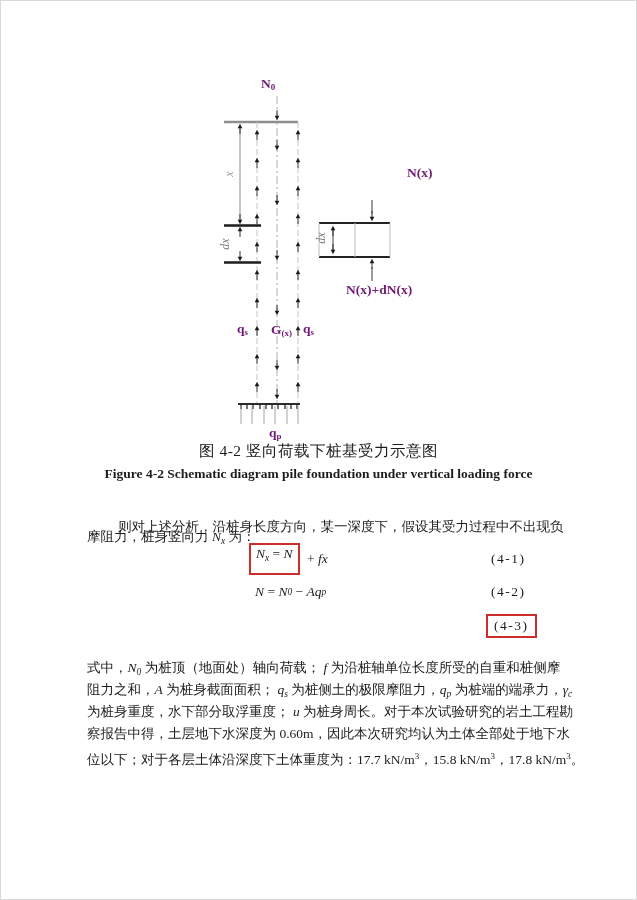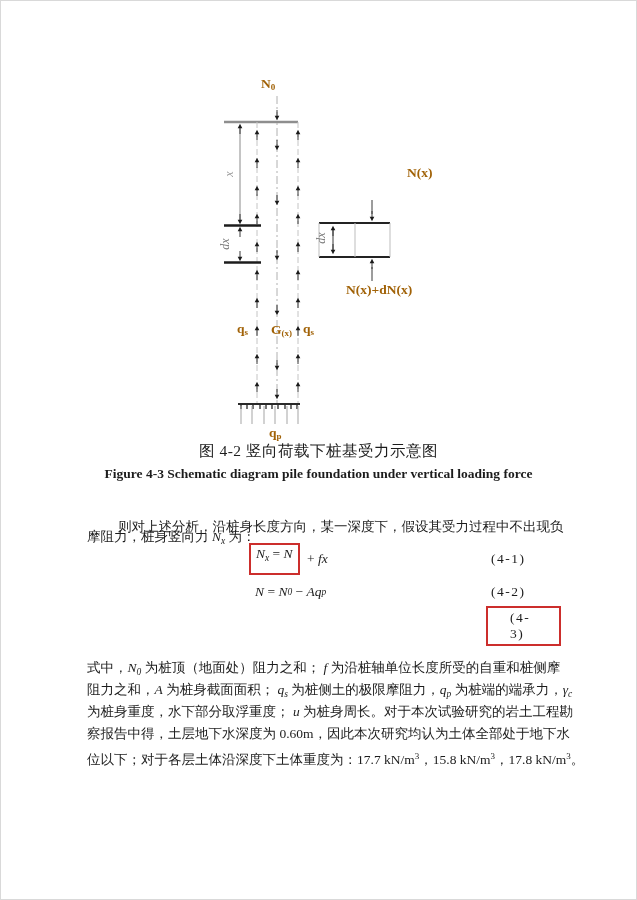--- a/index.html
+++ b/index.html
@@ -9,21 +9,21 @@
     font-family:"Liberation Serif","DejaVu Serif",serif;
     color:#1c1c1c;
     box-shadow:inset 0 0 0 1px #d9d9d9;
   }
   :root{--red:#cc2e2c;}
 
   
   .diagram{position:absolute;left:0;top:0;width:637px;height:460px;}
   .dsvg{position:absolute;left:0;top:0;}
   .dlabel{
-    position:absolute;font-size:13.5px;font-weight:700;color:#a16207;
+    position:absolute;font-size:13.5px;font-weight:700;color:#701a75;
     white-space:nowrap;line-height:1;
   }
   .dsub{font-size:9px;vertical-align:-2px;}
   .rot{transform:rotate(-90deg);transform-origin:center center;}
   .dimlab{color:#999;font-style:italic;font-weight:400;font-size:12px;}
 
   
   .cap{position:absolute;left:0;width:637px;text-align:center;white-space:nowrap;}
   .cap-zh{top:441px;font-size:15.5px;letter-spacing:.5px;}
   .cap-en{top:466px;font-size:13.5px;font-weight:700;}
@@ -43,21 +43,21 @@
   
   .eqrow{position:absolute;left:0;width:561px;height:26px;display:flex;align-items:center;font-size:13.5px;}
   .eqbody{display:inline-flex;align-items:center;white-space:pre;}
   .eqnum{position:absolute;left:491px;letter-spacing:1.5px;font-size:13.5px;}
   .redbox{border:2px solid var(--red);}
   .box1{display:inline-block;padding:1px 5px 10px 5px;white-space:pre;}
   .tail{white-space:pre;margin-left:4px;}
   .fracbox{display:inline-flex;align-items:center;padding:2px 5px;margin-left:4px;}
   .frac{display:inline-flex;flex-direction:column;align-items:center;line-height:1.05;font-size:12px;}
   .fbar{width:10px;border-top:1.2px solid #222;margin:1px 0;}
-  .numbox{left:486px;padding:2px 22px;}
+  .numbox{left:486px;padding:2px 6px;}
 </style>
 </head>
 <body>
 
 <div class="diagram">
   <svg class="dsvg" width="637" height="460" viewBox="0 0 637 460">
     <defs>
       <g id="arrUp">
         <line x1="0" y1="10" x2="0" y2="3" stroke="#3a3a3a" stroke-width="1"></line>
         <path d="M -2.3 4.2 L 0 -0.3 L 2.3 4.2 Z" fill="#1a1a1a"></path>
@@ -155,38 +155,38 @@
   <div class="dlabel" style="left:271px;top:323px;"><span>G</span><span class="dsub">(x)</span></div>
   <div class="dlabel" style="left:303px;top:322px;"><span>q</span><span class="dsub">s</span></div>
   <div class="dlabel" style="left:269px;top:426px;"><span>q</span><span class="dsub">p</span></div>
 
   <div class="dlabel" style="left:359px;top:166px;margin-left:48px;">N(x)</div>
   <div class="dlabel" style="left:346px;top:283px;">N(x)+dN(x)</div>
   <div class="dlabel rot dimlab" style="left:315px;top:232px;color:#777;">dx</div>
 </div>
 
 <div class="cap cap-zh">图 4-2 竖向荷载下桩基受力示意图</div>
-<div class="cap cap-en">Figure 4-3 Schematic diagram pile foundation under vertical loading force</div>
+<div class="cap cap-en">Figure 4-2 Schematic diagram pile foundation under vertical loading force</div>
 
 <div class="pline indent" style="top:505px;margin-top:12px;">则对上述分析，沿桩身长度方向，某一深度下，假设其受力过程中不出现负</div>
 <div class="pline" style="top:527px;"><span class="sg-zh">摩阻力，桩身竖向力 </span><span class="sg-i">N</span><span class="sg-sub">x</span><span class="sg-zh"> 为：</span></div>
 
 <div class="eqrow" style="top:546px;">
   <span class="eqbody" style="margin-left:249px;">
     <span class="redbox box1"><span class="sg-i">N</span><span class="sg-sub">x</span><span class="sg-n"> = </span><span class="sg-i">N</span></span><span class="tail"><span class="sg-n"> + </span><span class="sg-i">fx</span></span>
   </span>
   <span class="eqnum">(4-1)</span>
 </div>
 
 <div class="eqrow" style="top:579px;">
   <span class="eqbody" style="margin-left:255px;"><span class="sg-i">N</span><span class="sg-n"> = </span><span class="sg-i">N</span><span class="sg-sub">0</span><span class="sg-n"> − </span><span class="sg-i">Aq</span><span class="sg-sub">p</span></span>
   <span class="eqnum">(4-2)</span>
 </div>
 
 <div class="eqrow" style="top:605px;height:42px;">
   <span class="eqnum redbox numbox">(4-3)</span>
 </div>
 
-<div class="pline" style="top:658px;"><span class="sg-zh">式中，</span><span class="sg-i">N</span><span class="sg-sub">0</span><span class="sg-zh"> 为桩顶（地面处）阻力之和； </span><span class="sg-i">f</span><span class="sg-zh"> 为沿桩轴单位长度所受的自重和桩侧摩</span></div>
+<div class="pline" style="top:658px;"><span class="sg-zh">式中，</span><span class="sg-i">N</span><span class="sg-sub">0</span><span class="sg-zh"> 为桩顶（地面处）轴向荷载； </span><span class="sg-i">f</span><span class="sg-zh"> 为沿桩轴单位长度所受的自重和桩侧摩</span></div>
 <div class="pline" style="top:680px;"><span class="sg-zh">阻力之和，</span><span class="sg-i">A</span><span class="sg-zh"> 为桩身截面面积； </span><span class="sg-i">q</span><span class="sg-sub">s</span><span class="sg-zh"> 为桩侧土的极限摩阻力，</span><span class="sg-i">q</span><span class="sg-sub">p</span><span class="sg-zh"> 为桩端的端承力，</span><span class="sg-i">γ</span><span class="sg-sub">c</span></div>
 <div class="pline" style="top:702px;"><span class="sg-zh">为桩身重度，水下部分取浮重度； </span><span class="sg-i">u</span><span class="sg-zh"> 为桩身周长。对于本次试验研究的岩土工程勘</span></div>
 <div class="pline" style="top:724px;"><span class="sg-zh">察报告中得，土层地下水深度为 </span><span class="sg-n">0.60m</span><span class="sg-zh">，因此本次研究均认为土体全部处于地下水</span></div>
 <div class="pline" style="top:746px;"><span class="sg-zh">位以下；对于各层土体沿深度下土体重度为：</span><span class="sg-n">17.7 kN/m</span><span class="sg-sup">3</span><span class="sg-zh">，</span><span class="sg-n">15.8 kN/m</span><span class="sg-sup">3</span><span class="sg-zh">，</span><span class="sg-n">17.8 kN/m</span><span class="sg-sup">3</span><span class="sg-zh">。</span></div>
 
 </body></html>

